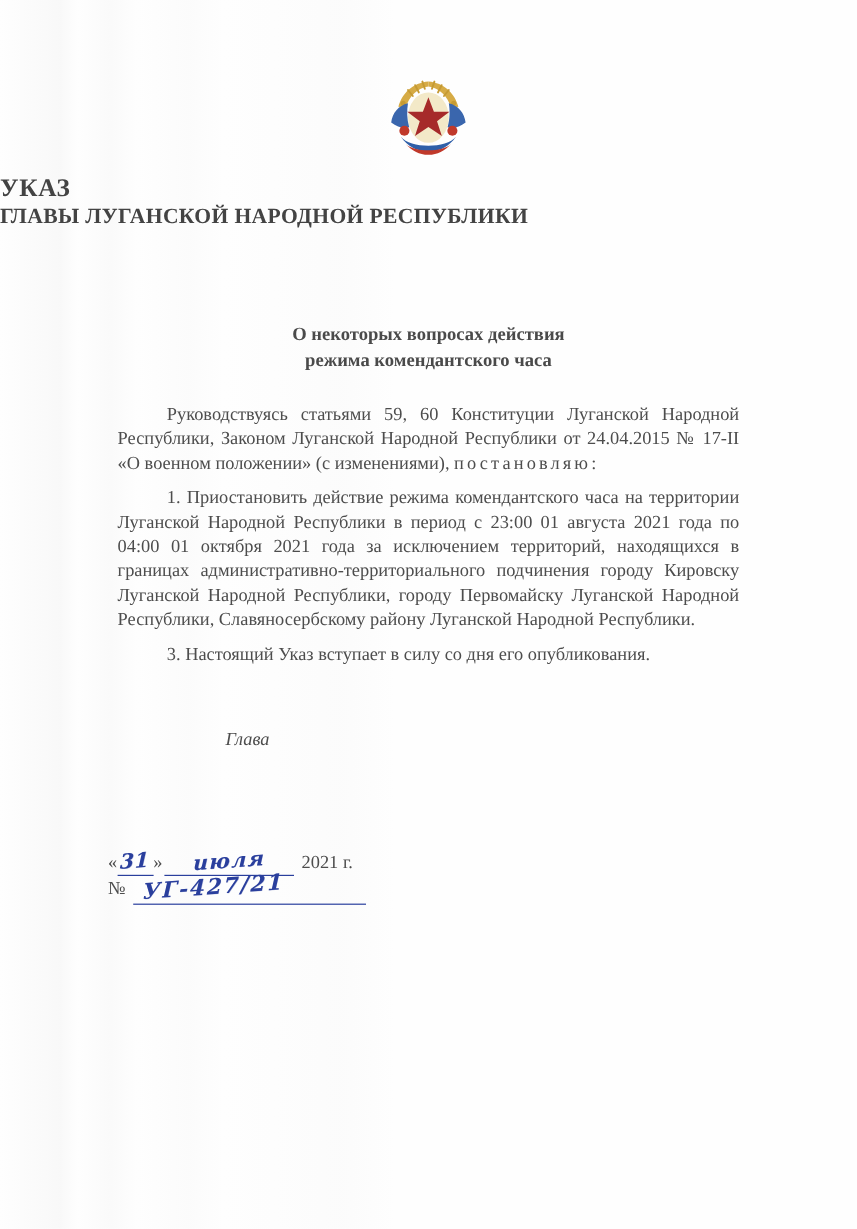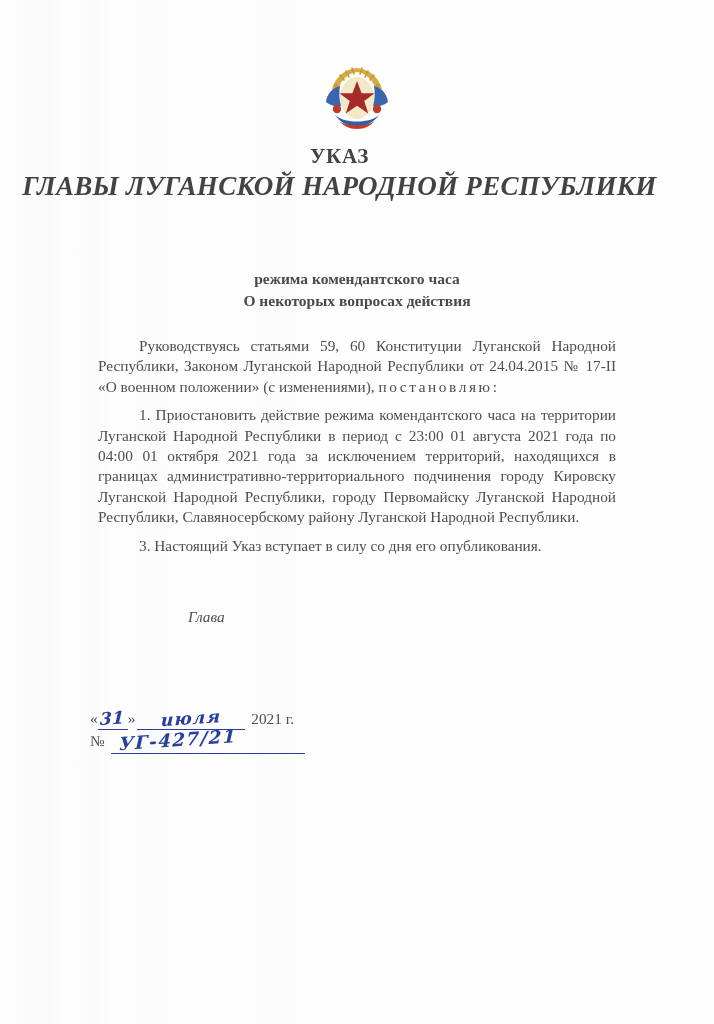--- a/index.html
+++ b/index.html
@@ -47,37 +47,36 @@
     width: 78px;
     height: 72px;
   }
 
   
   .title-block {
     position: absolute;
     top: 144px;
     left: 0;
     width: 679px;
-    text-align: center;
+    text-align: left;
   }
   .title-main {
     font-size: 21px;
     font-weight: bold;
     letter-spacing: 0.6px;
     color: #434343;
     line-height: 1.22;
   }
   .title-sub {
-    font-size: 27px;
+    font-size: 18px;
     font-weight: bold;
     letter-spacing: 0.3px;
     color: #434343;
     line-height: 1.22;
     white-space: nowrap;
-    font-style: italic;
   }
 
   
   .subject-block {
     position: absolute;
     top: 268px;
     left: 0;
     width: 714px;
     text-align: center;
   }
@@ -258,22 +257,22 @@
       </svg>
     </span>
   </div>
 
   <div class="title-block">
     <div class="title-main">УКАЗ</div>
     <div class="title-sub">ГЛАВЫ ЛУГАНСКОЙ НАРОДНОЙ РЕСПУБЛИКИ</div>
   </div>
 
   <div class="subject-block">
+    <div class="subject-line">О некоторых вопросах действия</div>
     <div class="subject-line">режима комендантского часа</div>
-    <div class="subject-line">О некоторых вопросах действия</div>
   </div>
 
   <div class="body-block">
     <p class="para"><span>Руководствуясь статьями 59, 60 Конституции Луганской Народной Республики, Законом Луганской Народной Республики от 24.04.2015 № 17-II «О военном положении» (с изменениями), </span><span class="spaced">постановляю</span><span>:</span></p>
     <p class="para">1. Приостановить действие режима комендантского часа на территории Луганской Народной Республики в период с 23:00 01 августа 2021 года по 04:00 01 октября 2021 года за исключением территорий, находящихся в границах административно-территориального подчинения городу Кировску Луганской Народной Республики, городу Первомайску Луганской Народной Республики, Славяносербскому району Луганской Народной Республики.</p>
     <p class="para">3. Настоящий Указ вступает в силу со дня его опубликования.</p>
   </div>
 
   <div class="sig-block">
     <div class="sig-role-top">Глава</div>

